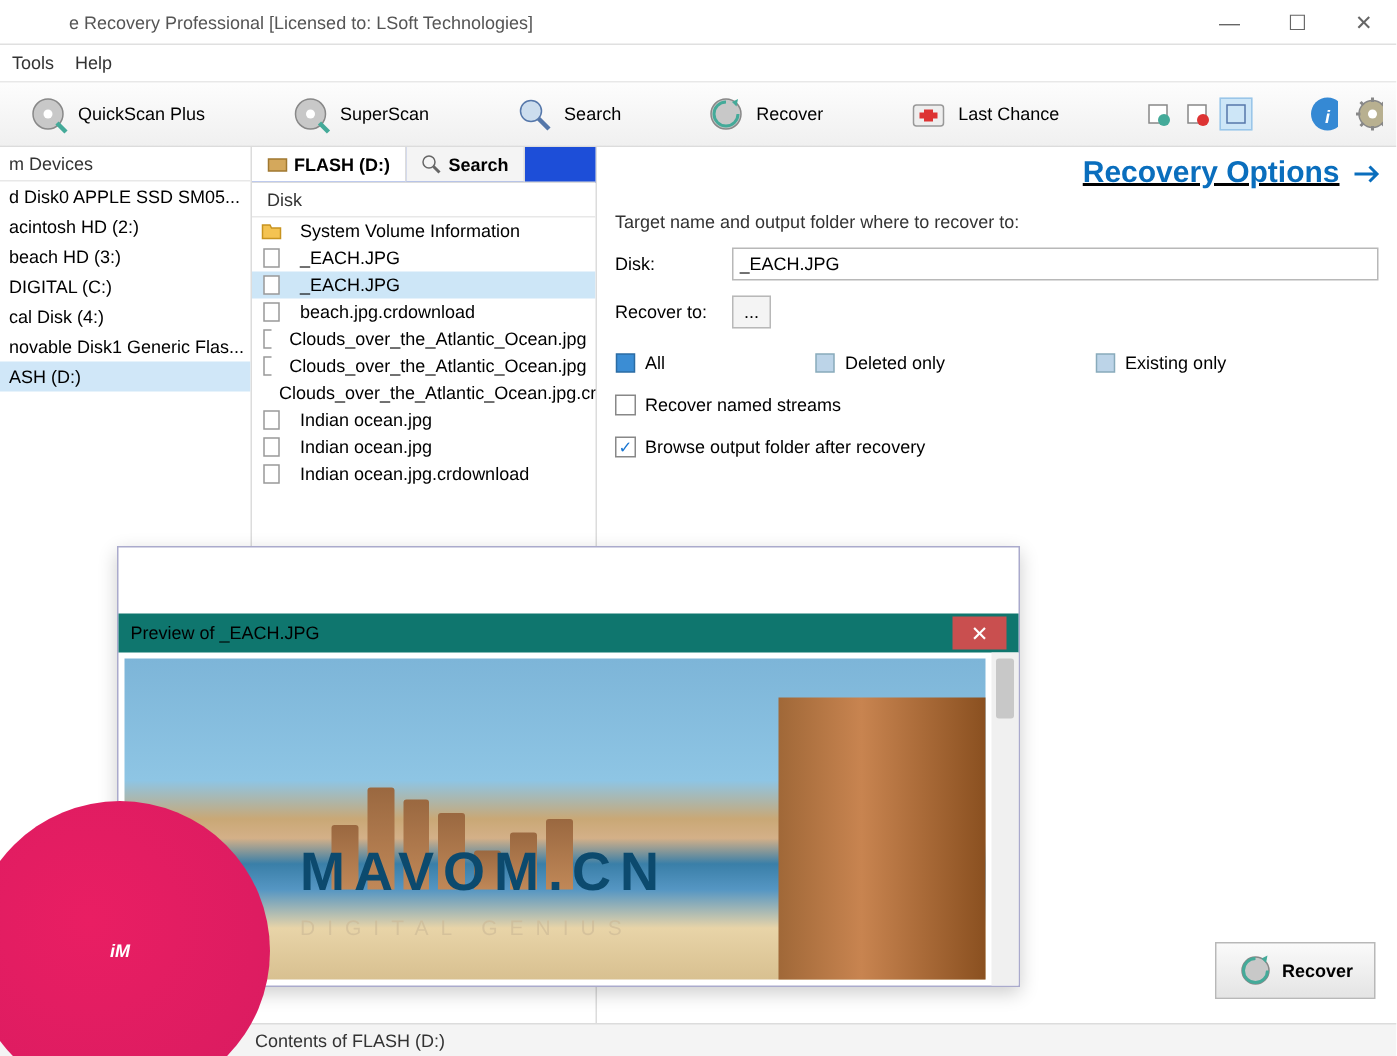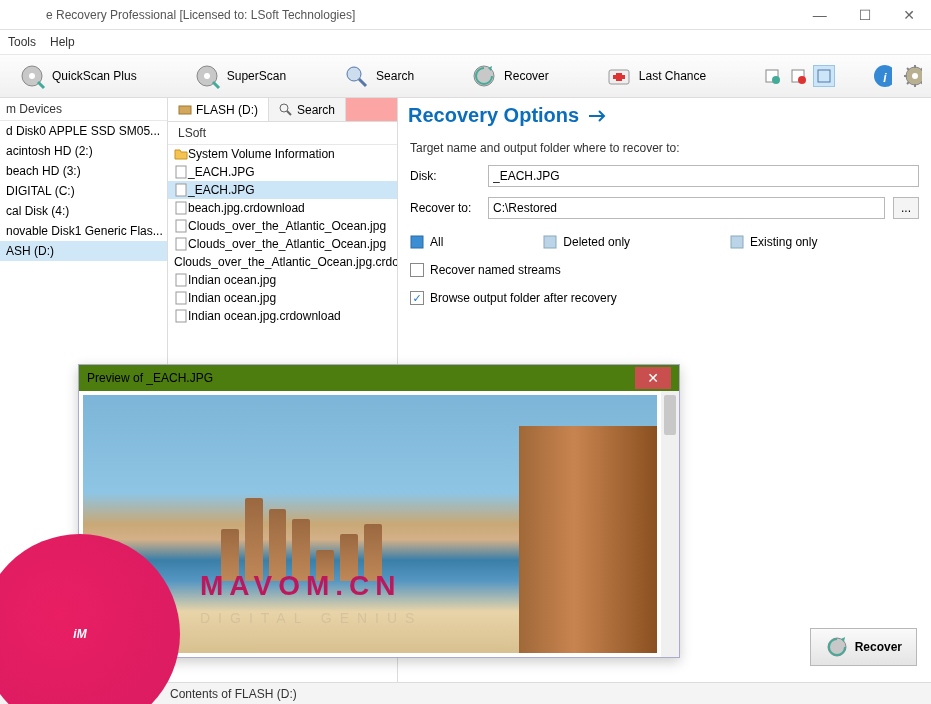--- a/index.html
+++ b/index.html
@@ -17,54 +17,54 @@
 .smallicons { display: flex; gap: 4px; }
 .smallicon { width: 22px; height: 22px; display: flex; align-items: center; justify-content: center; cursor: pointer; border: 1px solid transparent; }
 .smallicon.sel { background: #cde6f7; border: 1px solid #9ac5e8; }
 .content { display: flex; height: calc(100% - 30px - 24px - 44px - 22px); }
 .leftpanel { width: 168px; border-right: 1px solid #dcdcdc; display: flex; flex-direction: column; background: #fff; }
 .lp-header { padding: 4px 6px; font-weight: 400; border-bottom: 1px solid #e8e8e8; color: #333; }
 .lp-list { flex: 1; overflow: hidden; }
 .lp-item { padding: 3px 6px; cursor: pointer; white-space: nowrap; overflow: hidden; }
 .lp-item.sel { background: #d0e7f8; }
 .centerpanel { width: 230px; border-right: 1px solid #dcdcdc; display: flex; flex-direction: column; }
-.tabs { display: flex; background: #fca5a5; border-bottom: 1px solid #dcdcdc; height: 24px; }
+.tabs { display: flex; background: #1d4ed8; border-bottom: 1px solid #dcdcdc; height: 24px; font-weight: bold; }
 .tab { display: flex; align-items: center; gap: 4px; padding: 2px 10px; cursor: pointer; border-right: 1px solid #dcdcdc; background: #fff; }
 .tab.inactive { background: #f4f4f4; }
 .colhead { padding: 4px 10px; border-bottom: 1px solid #e8e8e8; color: #333; }
 .filelist { flex: 1; overflow: hidden; }
-.filerow { display: flex; align-items: center; gap: 0; padding: 2px 6px; cursor: pointer; white-space: nowrap; }
+.filerow { display: flex; align-items: center; gap: 12px; padding: 2px 6px; cursor: pointer; white-space: nowrap; }
 .filerow.sel { background: #cde6f7; }
 .rightpanel { flex: 1; display: flex; flex-direction: column; background: #fff; }
-.rp-header { display: flex; align-items: center; justify-content: flex-start; padding: 6px 10px; }
+.rp-header { display: flex; align-items: center; justify-content: flex-end; padding: 6px 10px; text-decoration: underline; }
 .rp-title { color: #0a6ebd; font-weight: bold; font-size: 20px; }
 .rp-body { padding: 8px 12px; display: flex; flex-direction: column; gap: 10px; }
 .rp-label { color: #333; }
 .rp-row { display: flex; align-items: center; gap: 8px; }
 .rp-input { flex: 1; border: 1px solid #b8b8b8; padding: 3px 4px; background: #fff; }
 .rp-btn { width: 26px; height: 22px; border: 1px solid #b8b8b8; background: #f4f4f4; display: flex; align-items: center; justify-content: center; cursor: pointer; }
 .radio-row { display: flex; gap: 80px; align-items: center; margin-top: 6px; }
 .radio-row.compact { gap: 100px; }
 .radio-opt { display: flex; align-items: center; gap: 6px; cursor: pointer; text-align: center; }
 .check-row { display: flex; align-items: center; gap: 6px; margin-top: 4px; }
 .recoverbtn { position: absolute; right: 14px; bottom: 38px; display: flex; align-items: center; gap: 6px; padding: 6px 14px; background: linear-gradient(#fafafa,#e4e4e4); border: 1px solid #b8b8b8; cursor: pointer; font-weight: 600; }
 .statusbar { position: absolute; left: 0; right: 0; bottom: 0; height: 22px; background: #f4f4f4; border-top: 1px solid #dcdcdc; display: flex; align-items: center; padding: 0 170px; color: #333; }
 .preview-window { position: absolute; left: 78px; top: 364px; width: 602px; height: 294px; background: #fff; border: 1px solid #aac; box-shadow: 0 4px 12px rgba(0,0,0,0.2); display: flex; flex-direction: column; }
-.preview-title { height: 26px; display: flex; align-items: center; padding: 0 8px; background: #4d7c0f; }
+.preview-title { height: 26px; display: flex; align-items: center; padding: 0 8px; background: #0f766e; margin-top: 44px; }
 .preview-title span { flex: 1; }
 .preview-close { width: 36px; height: 22px; background: #c94f4f; color: #fff; display: flex; align-items: center; justify-content: center; cursor: pointer; font-size: 14px; }
 .preview-body { flex: 1; display: flex; }
 .preview-img { flex: 1; background: linear-gradient(180deg,#7db5d8 0%,#8ec5e4 38%,#c9a876 50%,#d4b088 56%,#3a7fa8 64%,#5596c3 72%,#e8d4a8 84%,#d8c090 100%); position: relative; margin: 4px; }
 .rocks { position: absolute; bottom: 28%; left: 24%; width: 52%; height: 40%; display: flex; align-items: flex-end; gap: 2%; }
 .rock { background: linear-gradient(#9a6840,#c08858); width: 6%; border-radius: 2px 2px 0 0; }
 .cliff { position: absolute; right: 0; top: 12%; bottom: 0; width: 24%; background: linear-gradient(90deg,#a06838,#c88450 40%,#8a5020); }
 .preview-scroll { width: 18px; background: #f0f0f0; position: relative; }
 .preview-scroll::before { content: ""; position: absolute; top: 4px; left: 3px; right: 3px; height: 40px; background: #c8c8c8; border-radius: 2px; }
 .watermark { position: absolute; left: -20px; bottom: -30px; width: 200px; height: 200px; border-radius: 50%; background: radial-gradient(circle at 40% 40%, #e91e63, #d81b60); z-index: 10; display: flex; align-items: center; justify-content: center; color: #fff; font-size: 72px; font-weight: bold; font-style: italic; }
-.watermark-text { position: absolute; left: 200px; bottom: 102px; z-index: 11; color: #be185d; font-size: 28px; font-weight: bold; letter-spacing: 6px; text-align: right; }
+.watermark-text { position: absolute; left: 200px; bottom: 102px; z-index: 11; color: #0c4a6e; font-size: 36px; font-weight: bold; letter-spacing: 6px; text-align: right; }
 .watermark-sub { position: absolute; left: 200px; bottom: 78px; z-index: 11; color: #cbb896; font-size: 14px; letter-spacing: 8px; opacity: 0.6; }
 svg { display: block; }
 .chk { width: 14px; height: 14px; border: 1px solid #888; display: inline-flex; align-items: center; justify-content: center; background: #fff; }
 .chk.on::after { content: "✓"; color: #1976d2; font-size: 11px; }
 .radio-icon { width: 14px; height: 14px; display: inline-block; }
 </style>
 </head>
 <body>
 
 <div class="titlebar">
@@ -186,21 +186,21 @@
         <span>FLASH (D:)</span>
       </div>
       <div class="tab inactive">
         <svg width="14" height="14">
             <circle cx="5" cy="5" r="4" fill="none" stroke="#666"></circle>
             <path d="M8 8l4 4" stroke="#666" stroke-width="2"></path>
           </svg>
         <span>Search</span>
       </div>
     </div>
-    <div class="colhead">LSoft</div>
+    <div class="colhead">Disk</div>
     <div class="filelist" id="filelist">
         <div class="filerow">
           <svg width="14" height="14">
             <path d="M1 3h5l1 2h6v7H1z" fill="#f4c352" stroke="#c89420"></path>
           </svg>
           <span>System Volume Information</span>
         </div>
         <div class="filerow">
           <svg width="14" height="14">
             <rect x="2" y="1" width="10" height="12" fill="#fff" stroke="#999"></rect>
@@ -269,21 +269,20 @@
       </div>
     </div>
     <div class="rp-body">
       <div class="rp-label">Target name and output folder where to recover to:</div>
       <div class="rp-row">
         <span style="width:70px">Disk:</span>
         <input class="rp-input" value="_EACH.JPG" style="">
       </div>
       <div class="rp-row">
         <span style="width:70px">Recover to:</span>
-        <input class="rp-input" value="C:\Restored" style="">
         <div class="rp-btn">...</div>
       </div>
       <div class="radio-row compact">
         <div class="radio-opt">
           <svg class="radio-icon">
               <rect x="1" y="1" width="12" height="12" fill="#3b8dd4" stroke="#2b6ca4"></rect>
             </svg>
           <span>All</span>
         </div>
         <div class="radio-opt">

